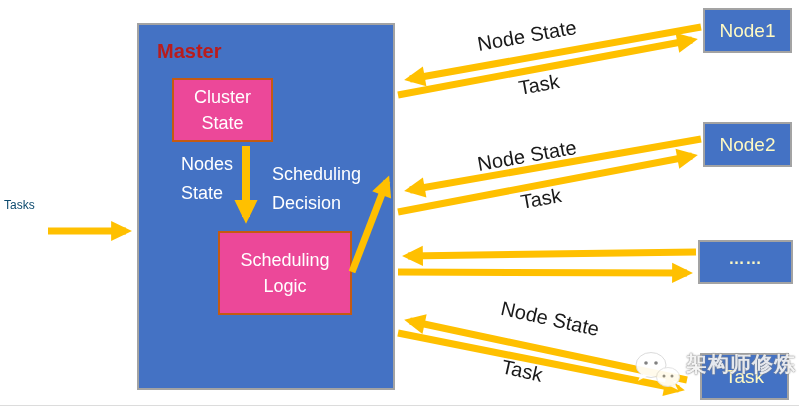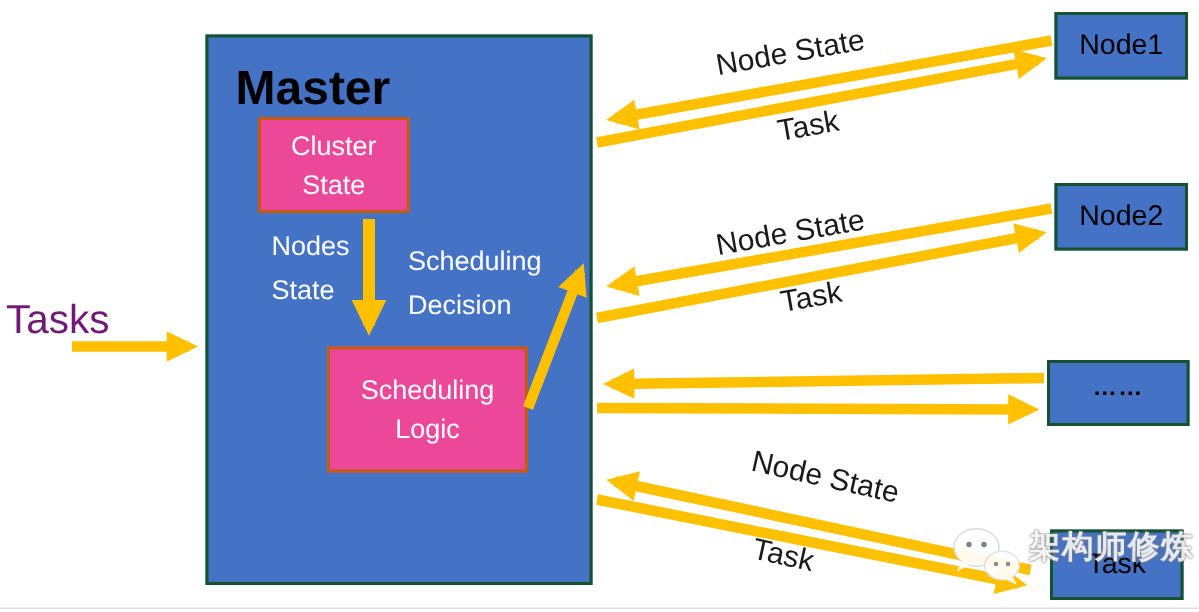--- a/index.html
+++ b/index.html
@@ -10,49 +10,49 @@
   #stage{
     position:relative;
     width:799px;height:408px;
     background:#ffffff;
     overflow:hidden;
   }
   .abs{position:absolute;}
   
   .blue-box{
     background:#4472C4;
-    border:2px solid #14532d;
+    border:2px solid #a3a3a3;
     box-sizing:border-box;
-    color:#000000;
+    color:#fef9c3;
   }
   .orange-box{
     background:#ec4899;
     border:2px solid #C55A11;
     box-sizing:border-box;
     color:#ffffff;
     display:flex;align-items:center;justify-content:center;
     text-align:center;
     font-size:18px;line-height:1.45;
   }
   .node-box{
     display:flex;align-items:center;justify-content:center;
     font-size:19px;
   }
   .master-title{
-    color:#000000;font-weight:bold;font-size:32px;
+    color:#b91c1c;font-weight:bold;font-size:20px;
   }
   .inner-label{
     color:#ffffff;font-size:18px;line-height:1.6;
   }
   .edge-label{
     color:#1a1a1a;font-size:20px;white-space:nowrap;
     transform-origin:center center;
   }
   .tasks-label{
-    color:#701a75;font-size:27px;
+    color:#0c4a6e;font-size:12px;
   }
   .ellipsis-text{
     font-size:16px;font-weight:bold;letter-spacing:1px;
     padding-bottom:6px;
   }
   svg.overlay{
     position:absolute;left:0;top:0;
     pointer-events:none;
   }
   .ar{stroke:#FFC000;stroke-width:7;fill:none;}

